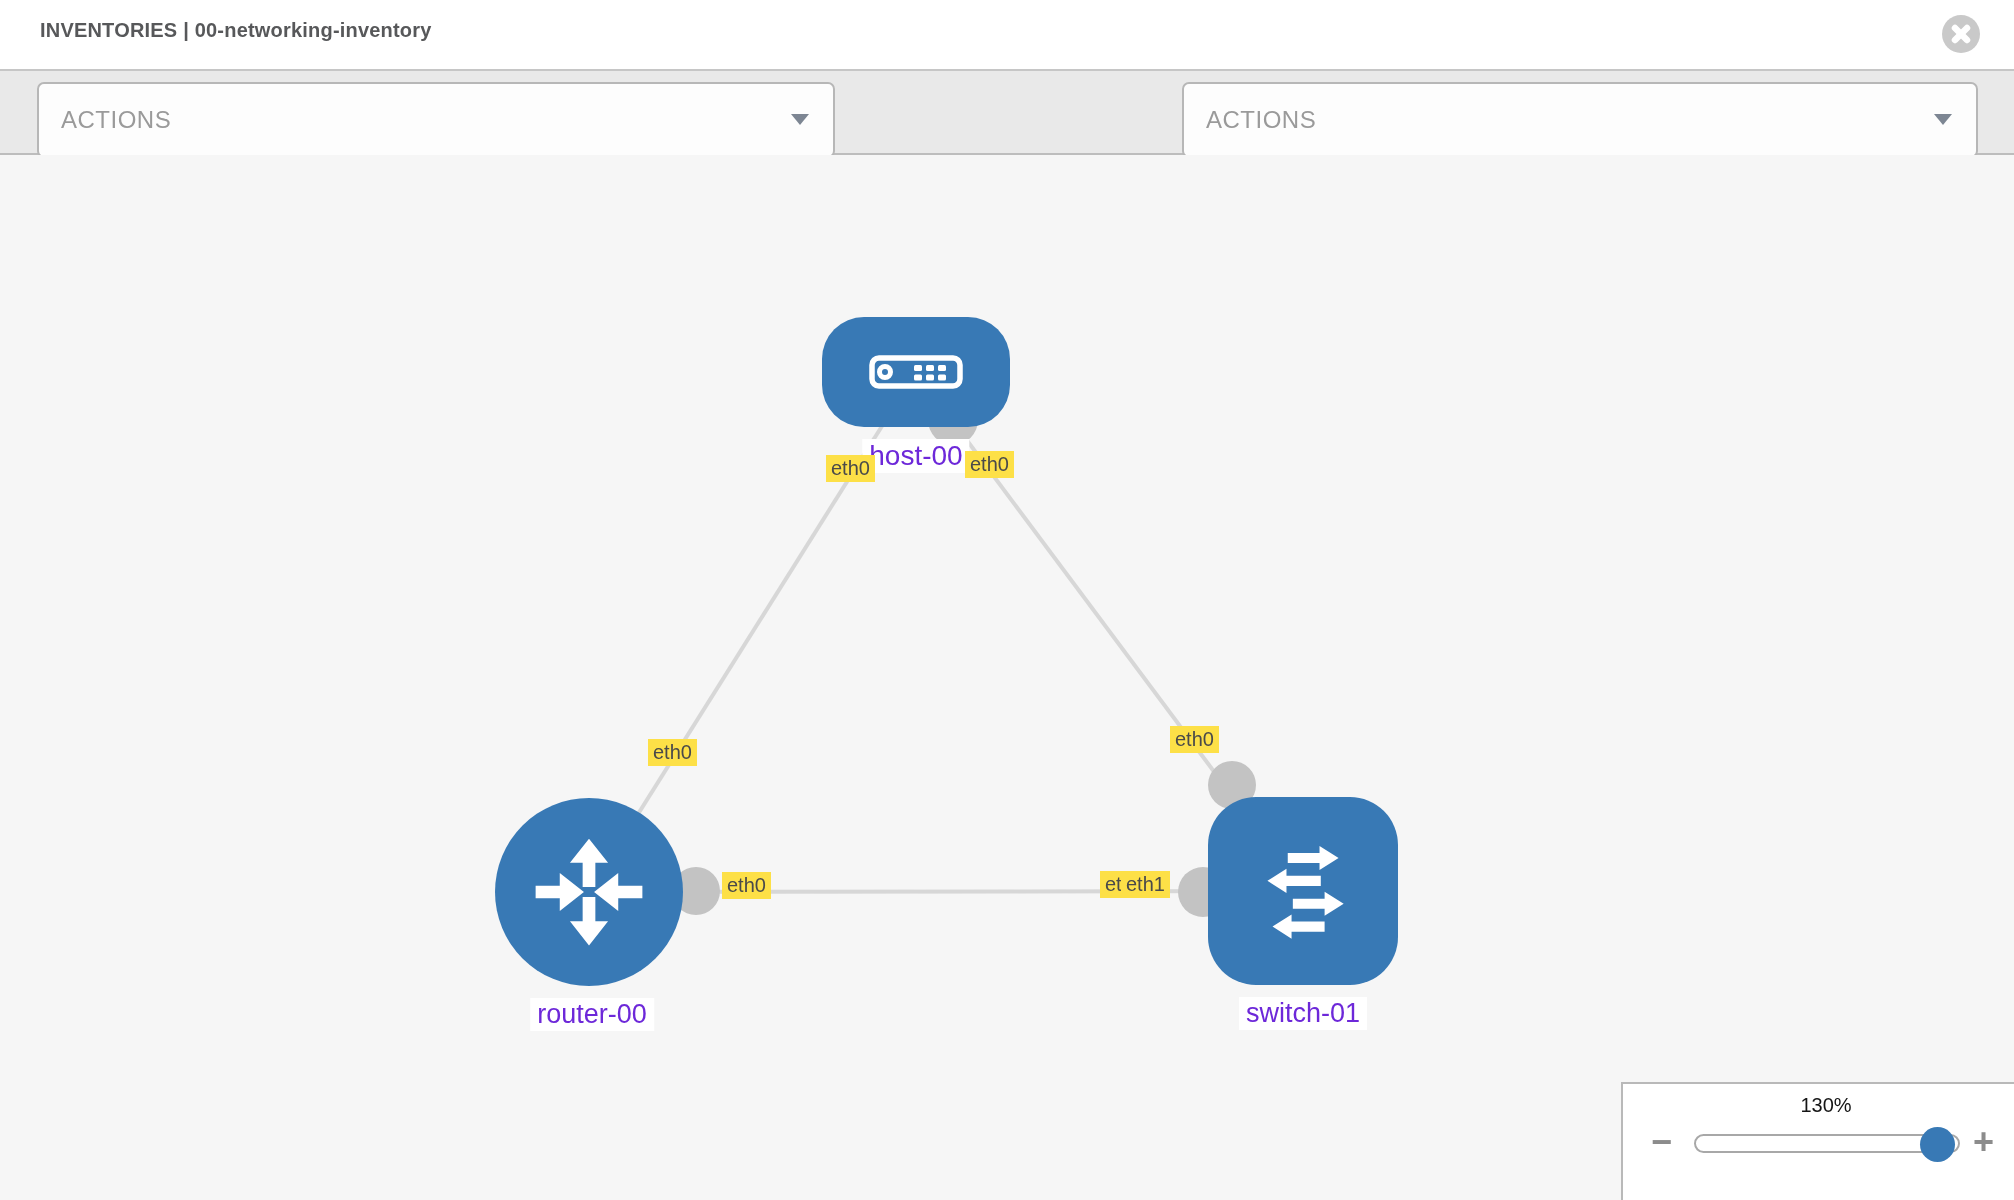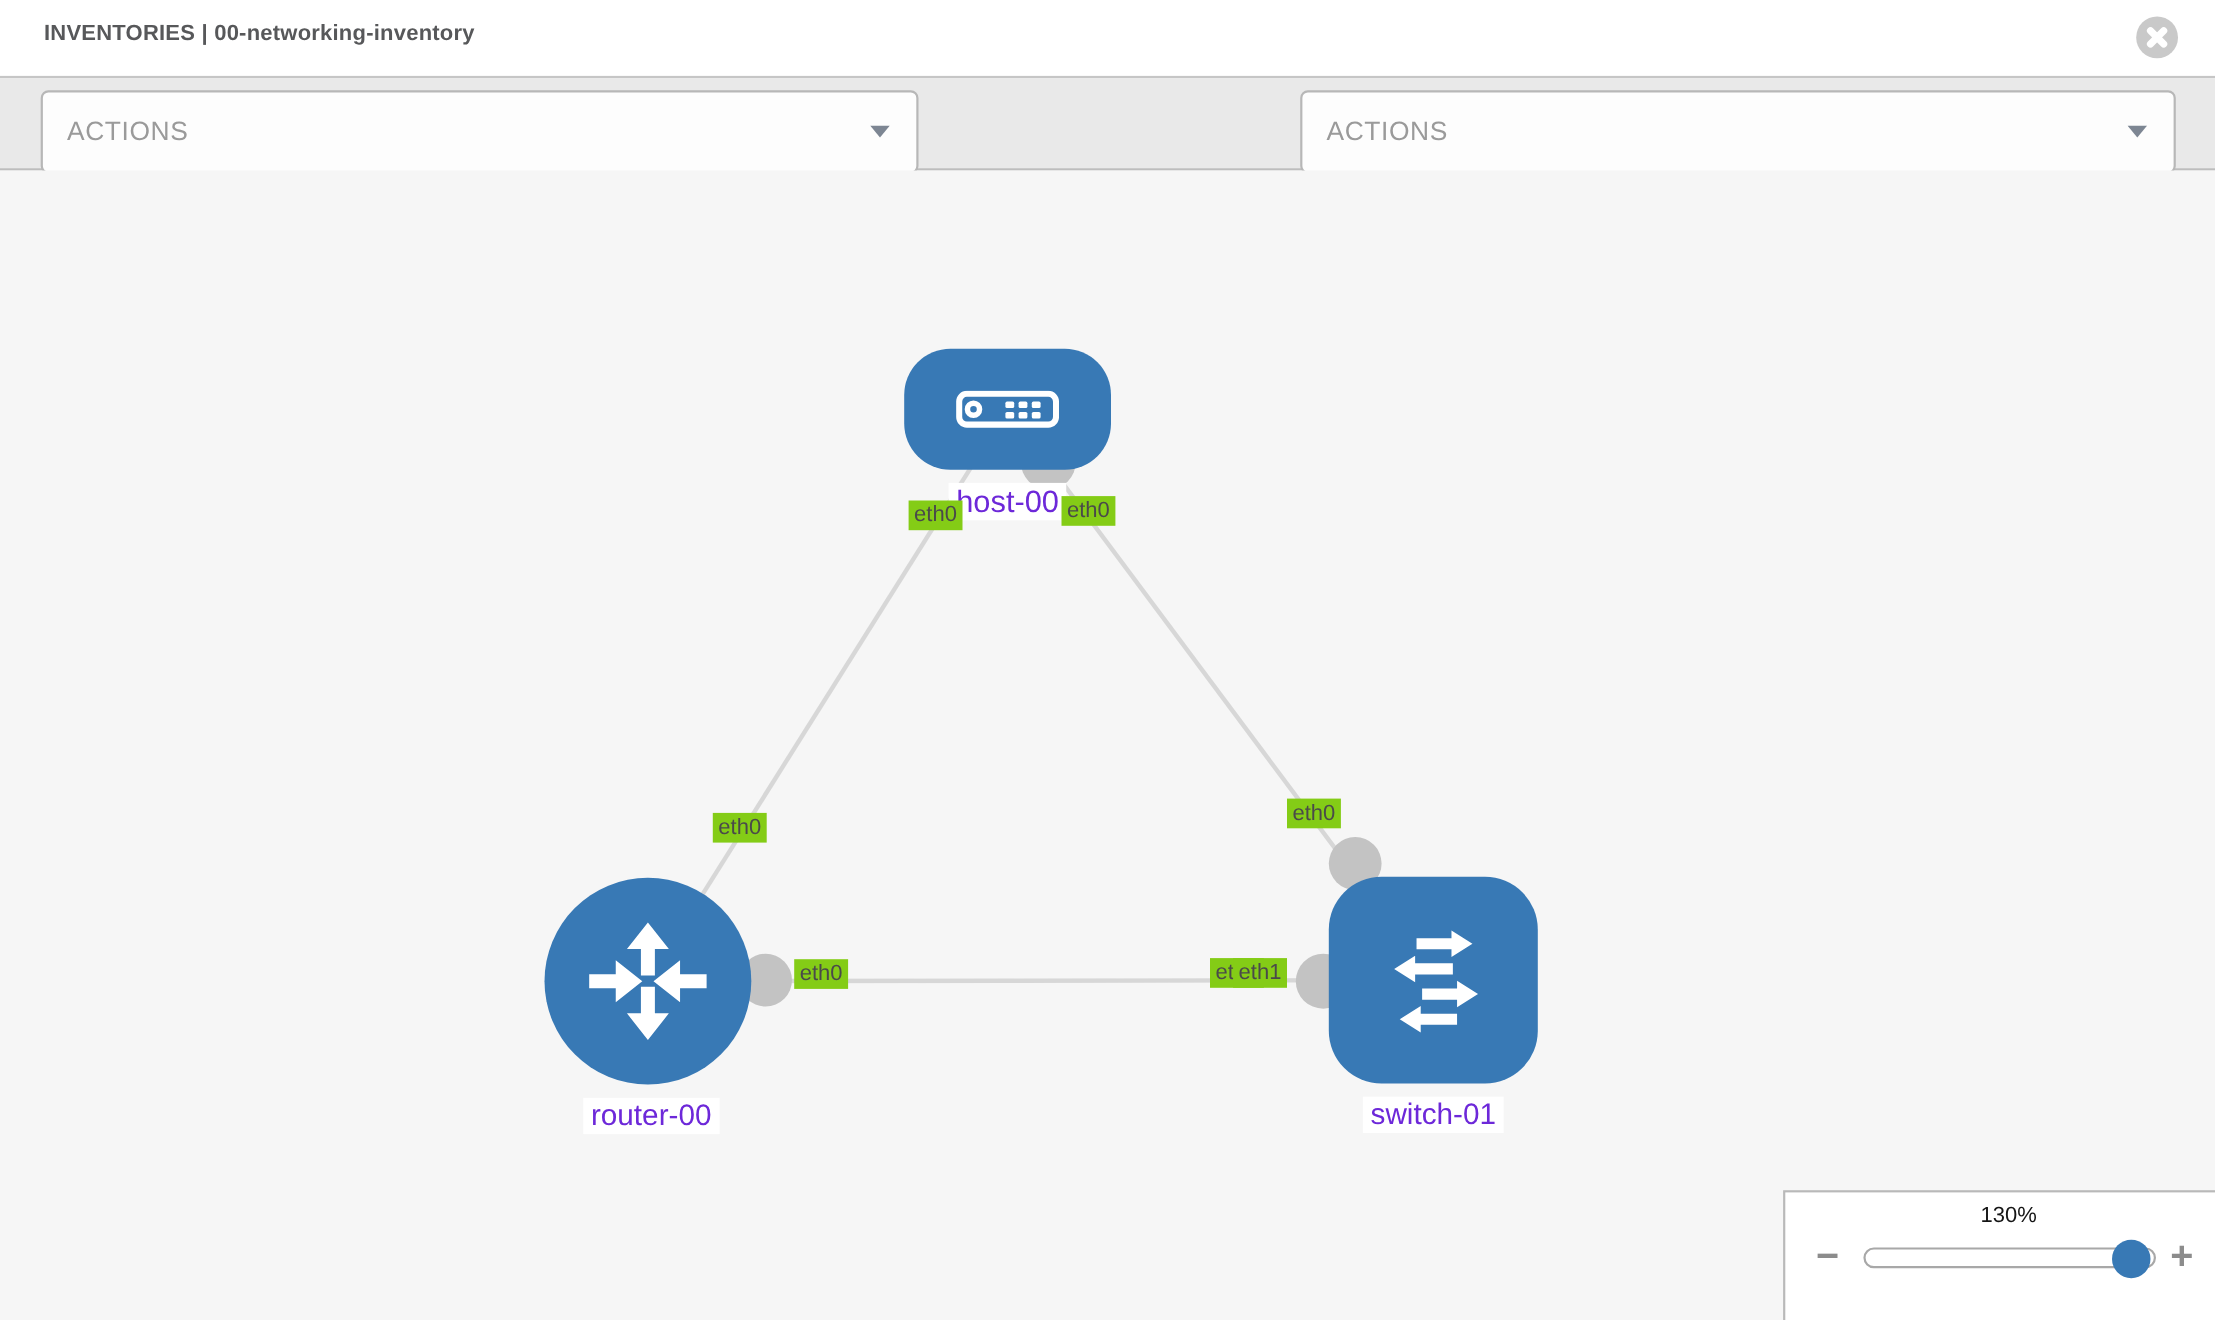--- a/index.html
+++ b/index.html
@@ -47,21 +47,21 @@
     position:absolute;background:#3879b5;display:flex;align-items:center;justify-content:center;cursor:pointer;
   }
   .node.host{left:822px;top:162px;width:188px;height:110px;border-radius:42px;}
   .node.router{left:495px;top:643px;width:188px;height:188px;border-radius:50%;}
   .node.switch{left:1208px;top:642px;width:190px;height:188px;border-radius:48px;}
   .node-label{
     position:absolute;transform:translateX(-50%);
     background:#ffffff;color:#6d28d9;font-size:27px;padding:1px 7px;white-space:nowrap;
   }
   .port-label{
-    position:absolute;background:#84cc16;color:#4a4a4a;font-size:20px;
+    position:absolute;background:#fde047;color:#4a4a4a;font-size:20px;
     padding:2px 5px;white-space:nowrap;line-height:1.15;
   }
   
   .zoom-panel{
     position:absolute;left:1621px;top:927px;width:420px;height:150px;
     background:#ffffff;border:2px solid #b9b9b9;box-sizing:border-box;
   }
   .zoom-value{
     position:absolute;left:203px;top:10px;transform:translateX(-50%);
     font-size:20px;color:#151515;

